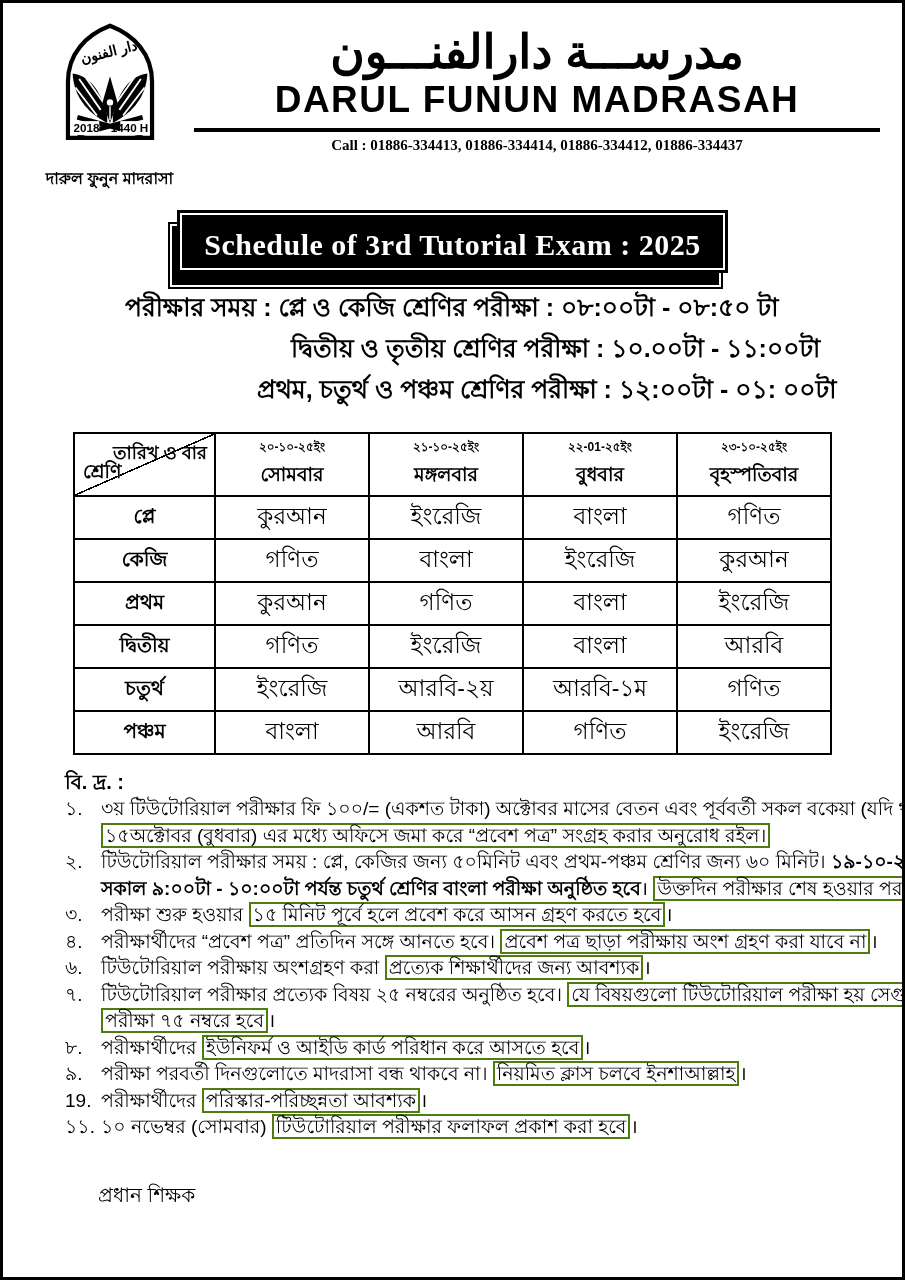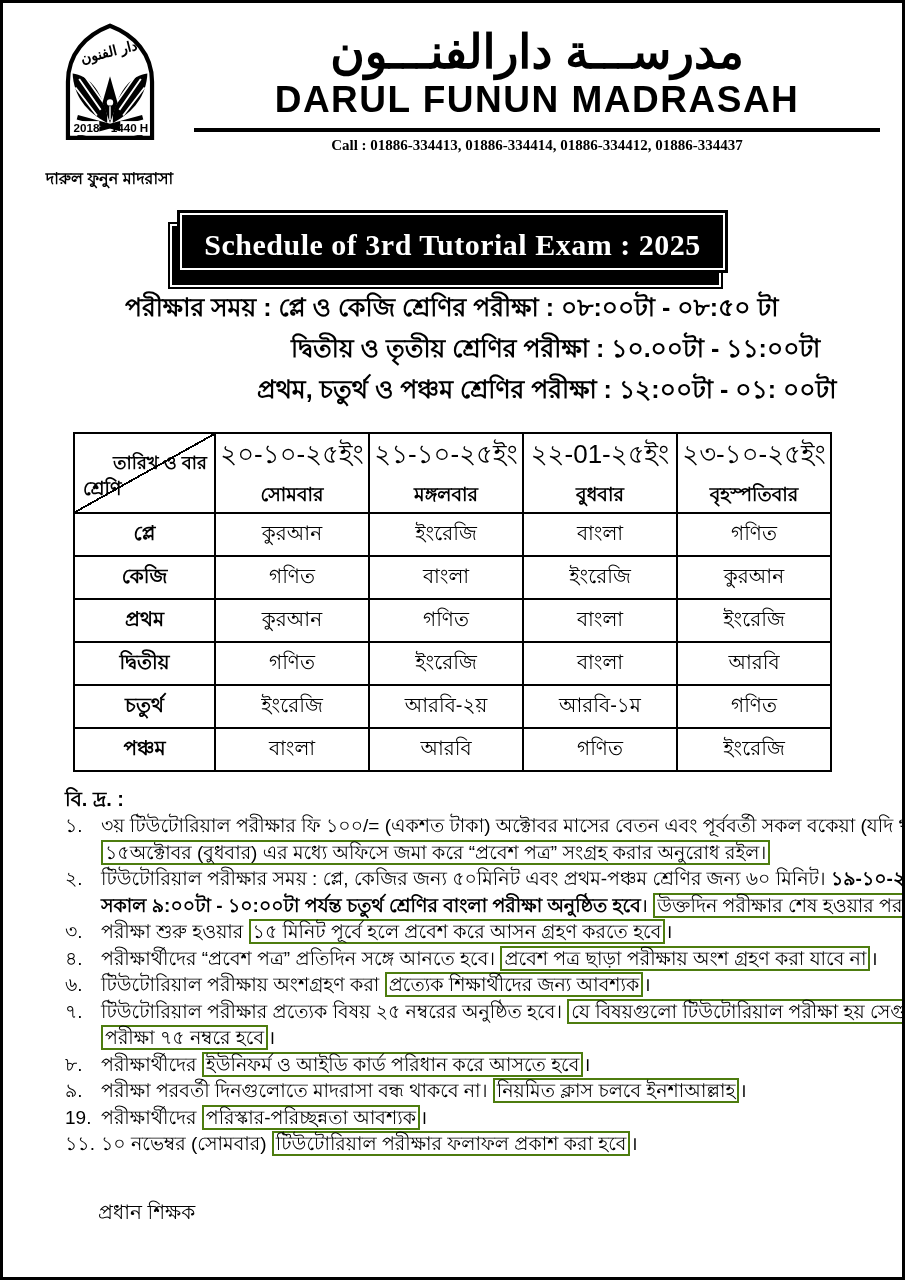--- a/index.html
+++ b/index.html
@@ -57,26 +57,26 @@
   .exam-table td { border: 2.5px solid #000; text-align: center; vertical-align: middle; padding: 0 2px; }
   .exam-table .col-class { width: 141px; }
   .exam-table .col-day { width: 154px; }
   .hrow td { height: 63px; }
   .drow td { height: 43px; }
   .corner {
     position: relative;
     background-image: linear-gradient(to bottom right,
       transparent 49.4%, #000 49.4%, #000 50.8%, transparent 50.8%);
   }
-  .corner-top { position: absolute; top: 15px; right: 7px; font-weight: bold; font-size: 18px; }
+  .corner-top { position: absolute; top: 5px; right: 7px; font-weight: bold; font-size: 18px; }
   .corner-bottom { position: absolute; bottom: 6px; left: 8px; font-weight: bold; font-size: 19px; }
-  .th-date { font-weight: normal; font-size: 26px; }
+  .th-date { font-weight: bold; font-size: 12px; }
   .th-day { font-weight: bold; font-size: 19px; margin-top: 2px; }
   .class-cell { font-weight: bold; font-size: 20px; }
-  .subject-cell { font-size: 20px; }
+  .subject-cell { font-size: 23px; }
 
   
   .notes { margin: 14px 34px 0 62px; font-size: 19px; }
   .notes-heading { font-weight: bold; font-size: 20px; line-height: 27px; }
   .note { padding-left: 36px; }
   .note .line { line-height: 26.5px; white-space: nowrap; }
   .note .num { display: inline-block; width: 36px; margin-left: -36px; }
   .seg-bold { font-weight: bold; }
   .seg-box { border: 2px solid #4d7c0f; padding: 0 2px; }
 

